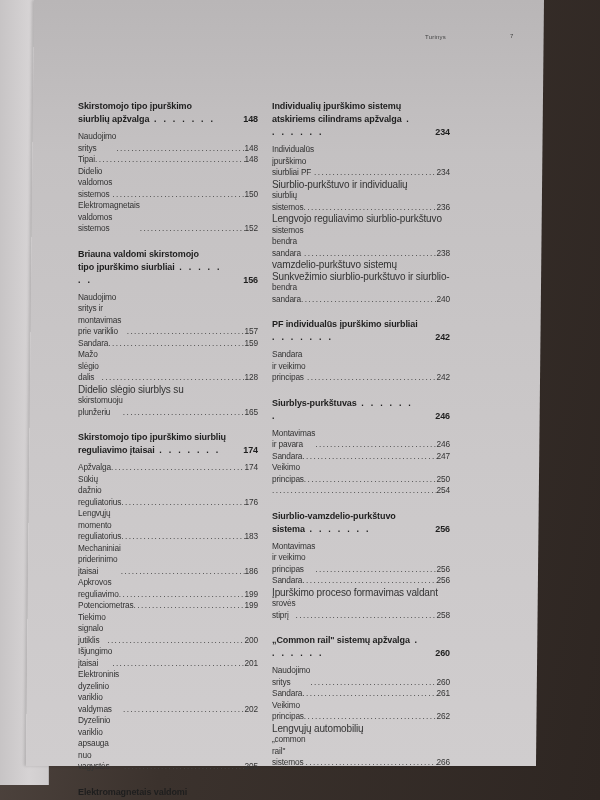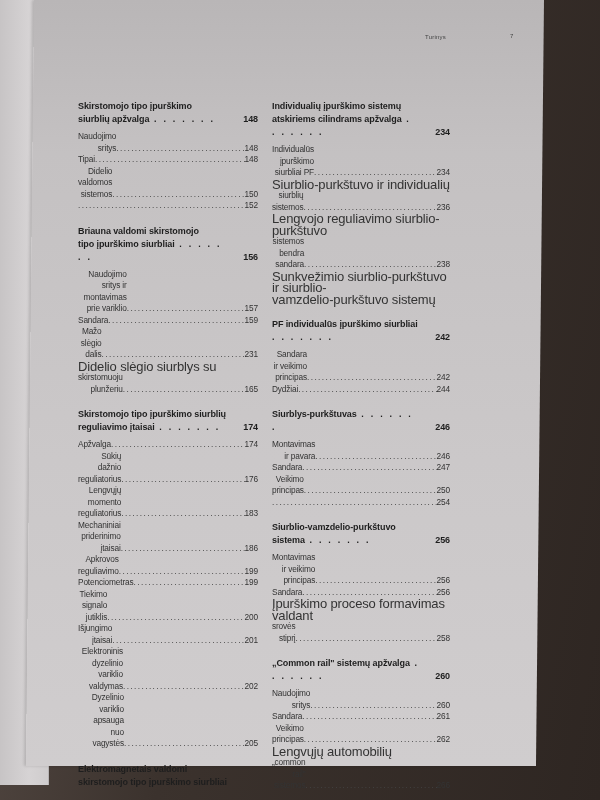--- a/index.html
+++ b/index.html
@@ -49,31 +49,31 @@
       position: absolute; right: 0; bottom: 0; font-weight: bold;
     }
     .sec-title .sec-dots {
       letter-spacing: 2.2px; font-weight: bold;
     }
     .sec-rule { height: 0; margin: 5px 0 4px 0; }
     .entry {
       font-size: 8.3px; line-height: 11.5px; color: #333;
       display: flex; align-items: flex-end; letter-spacing: -0.15px;
     }
-    .entry .e-text { white-space: pre-wrap; flex: 0 1 auto; text-align: right; }
+    .entry .e-text { white-space: pre-wrap; flex: 0 1 auto; }
     .entry .e-dots {
       flex: 1 1 auto; overflow: hidden; white-space: nowrap;
       letter-spacing: 1.4px; color: #444; min-width: 8px;
     }
     .entry .e-dots::before {
       content: "....................................................................................................";
     }
     .entry .e-page { flex: 0 0 auto; }
     .entry-block { margin: 0; }
-    .entry-line1 { font-size: 13px; line-height: 11.5px; color: #333; letter-spacing: -0.15px; }
+    .entry-line1 { font-size: 10px; line-height: 11.5px; color: #333; letter-spacing: -0.15px; }
   </style>
 </head>
 <body>
 
 <div class="table-bg"></div>
 <div class="page-under"></div>
 
 <div class="page">
 </div>
 
@@ -100,20 +100,21 @@
       </div>
       <div class="entry-block">
         <div class="entry">
           <span class="e-text">Didelio valdomos sistemos</span>
           <span class="e-dots"></span>
           <span class="e-page">150</span>
         </div>
       </div>
       <div class="entry-block">
         <div class="entry">
+          <span class="e-text">Elektromagnetais valdomos sistemos</span>
           <span class="e-dots"></span>
           <span class="e-page">152</span>
         </div>
       </div>
     </div>
     <div class="section">
       <div class="sec-title"><span>Briauna valdomi skirstomojo</span><br><span>tipo įpurškimo siurbliai</span><span class="sec-dots"> . . . . . . .</span><span class="sec-page">156</span></div>
       <div class="sec-rule"></div>
       <div class="entry-block">
         <div class="entry">
@@ -126,21 +127,21 @@
         <div class="entry">
           <span class="e-text">Sandara</span>
           <span class="e-dots"></span>
           <span class="e-page">159</span>
         </div>
       </div>
       <div class="entry-block">
         <div class="entry">
           <span class="e-text">Mažo slėgio dalis</span>
           <span class="e-dots"></span>
-          <span class="e-page">231</span>
+          <span class="e-page">128</span>
         </div>
       </div>
       <div class="entry-block">
         <div class="entry-line1">Didelio slėgio siurblys su</div>
         <div class="entry">
           <span class="e-text">skirstomuoju plunžeriu</span>
           <span class="e-dots"></span>
           <span class="e-page">165</span>
         </div>
       </div>
@@ -245,41 +246,39 @@
       </div>
       <div class="entry-block">
         <div class="entry-line1">Lengvojo reguliavimo siurblio-purkštuvo</div>
         <div class="entry">
           <span class="e-text">sistemos bendra sandara</span>
           <span class="e-dots"></span>
           <span class="e-page">238</span>
         </div>
       </div>
       <div class="entry-block">
+        <div class="entry-line1">vamzdelio-purkštuvo sistemų</div>
         <div class="entry-line1">Sunkvežimio siurblio-purkštuvo ir siurblio-</div>
-        <div class="entry-line1">vamzdelio-purkštuvo sistemų</div>
+        <div class="entry">
+          <span class="e-text">bendra sandara</span>
+          <span class="e-dots"></span>
+          <span class="e-page">240</span>
+        </div>
       </div>
     </div>
     <div class="section">
       <div class="sec-title"><span>PF individualūs įpurškimo siurbliai</span><span class="sec-dots"> . . . . . . .</span><span class="sec-page">242</span></div>
       <div class="sec-rule"></div>
       <div class="entry-block">
         <div class="entry">
           <span class="e-text">Sandara ir veikimo principas</span>
           <span class="e-dots"></span>
           <span class="e-page">242</span>
         </div>
       </div>
-      <div class="entry-block">
-        <div class="entry">
-          <span class="e-text">Dydžiai</span>
-          <span class="e-dots"></span>
-          <span class="e-page">244</span>
-        </div>
-      </div>
     </div>
     <div class="section">
       <div class="sec-title"><span>Siurblys-purkštuvas</span><span class="sec-dots"> . . . . . . .</span><span class="sec-page">246</span></div>
       <div class="sec-rule"></div>
       <div class="entry-block">
         <div class="entry">
           <span class="e-text">Montavimas ir pavara</span>
           <span class="e-dots"></span>
           <span class="e-page">246</span>
         </div>

